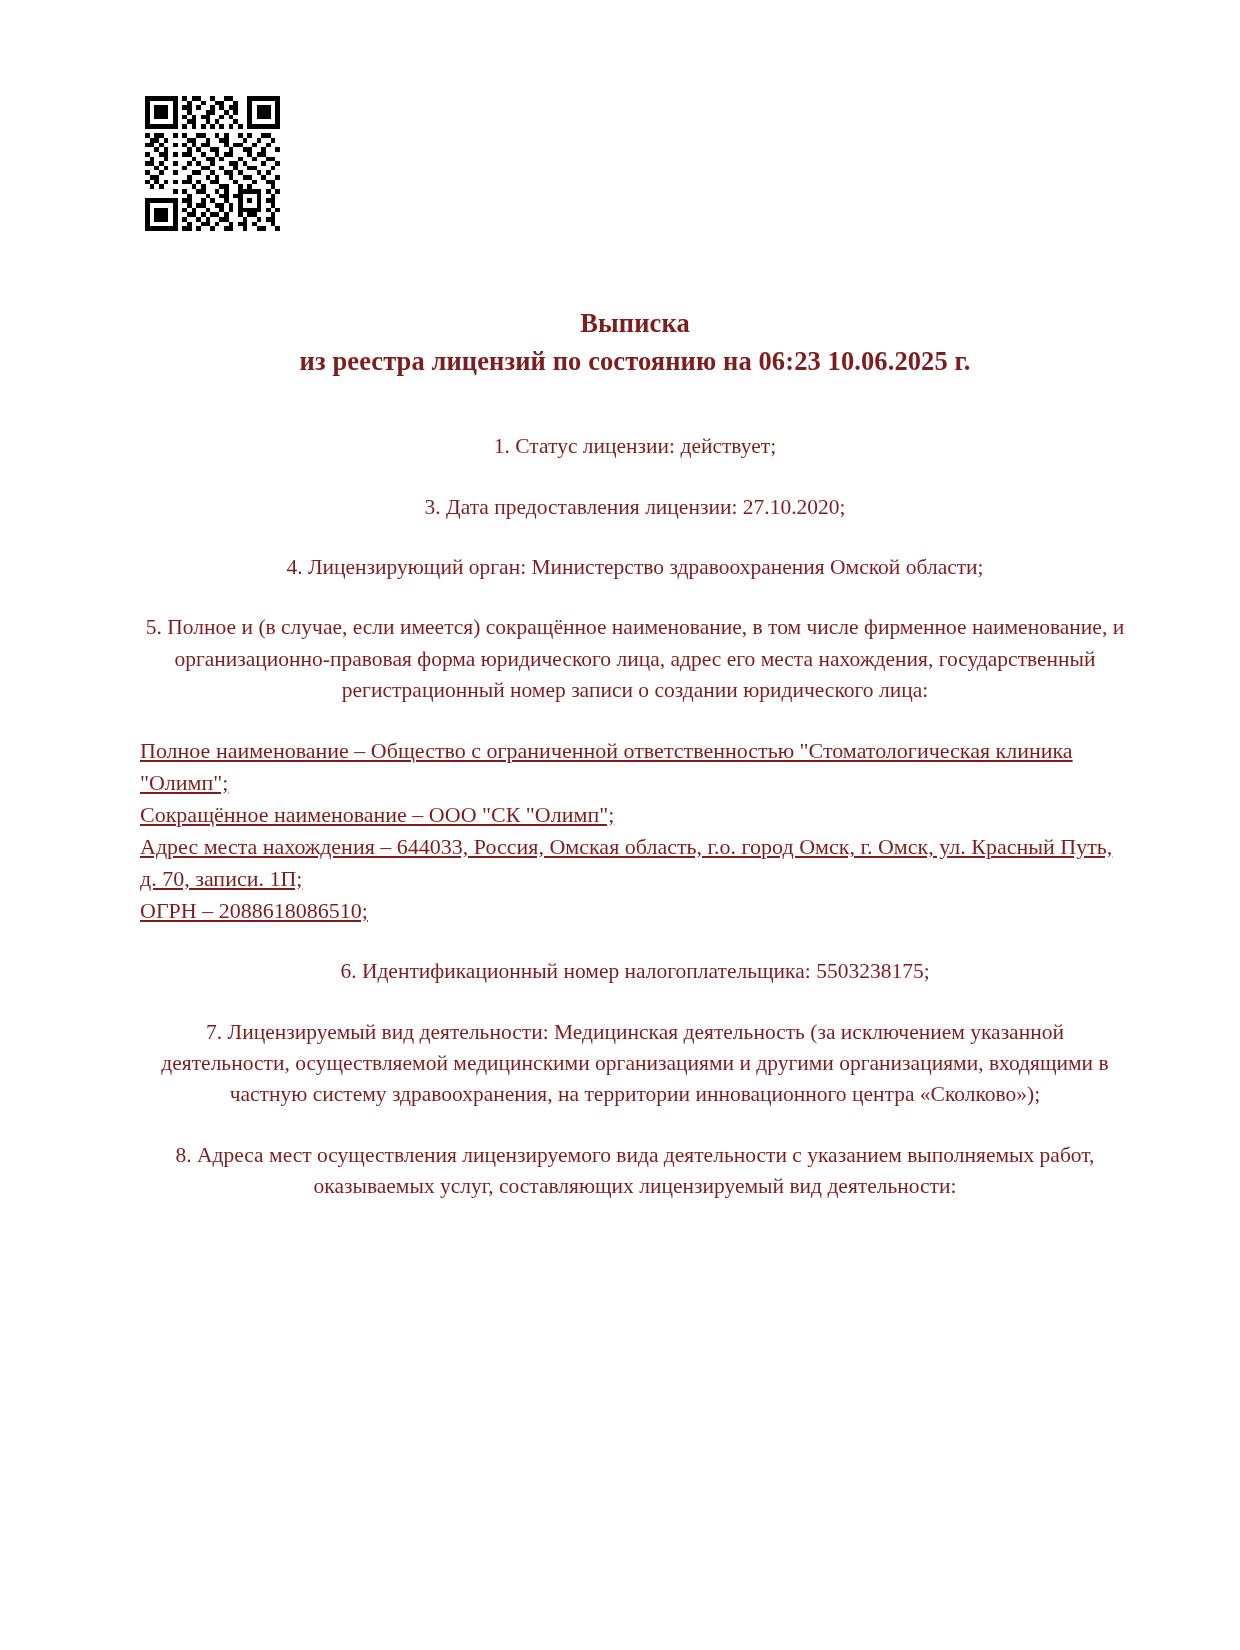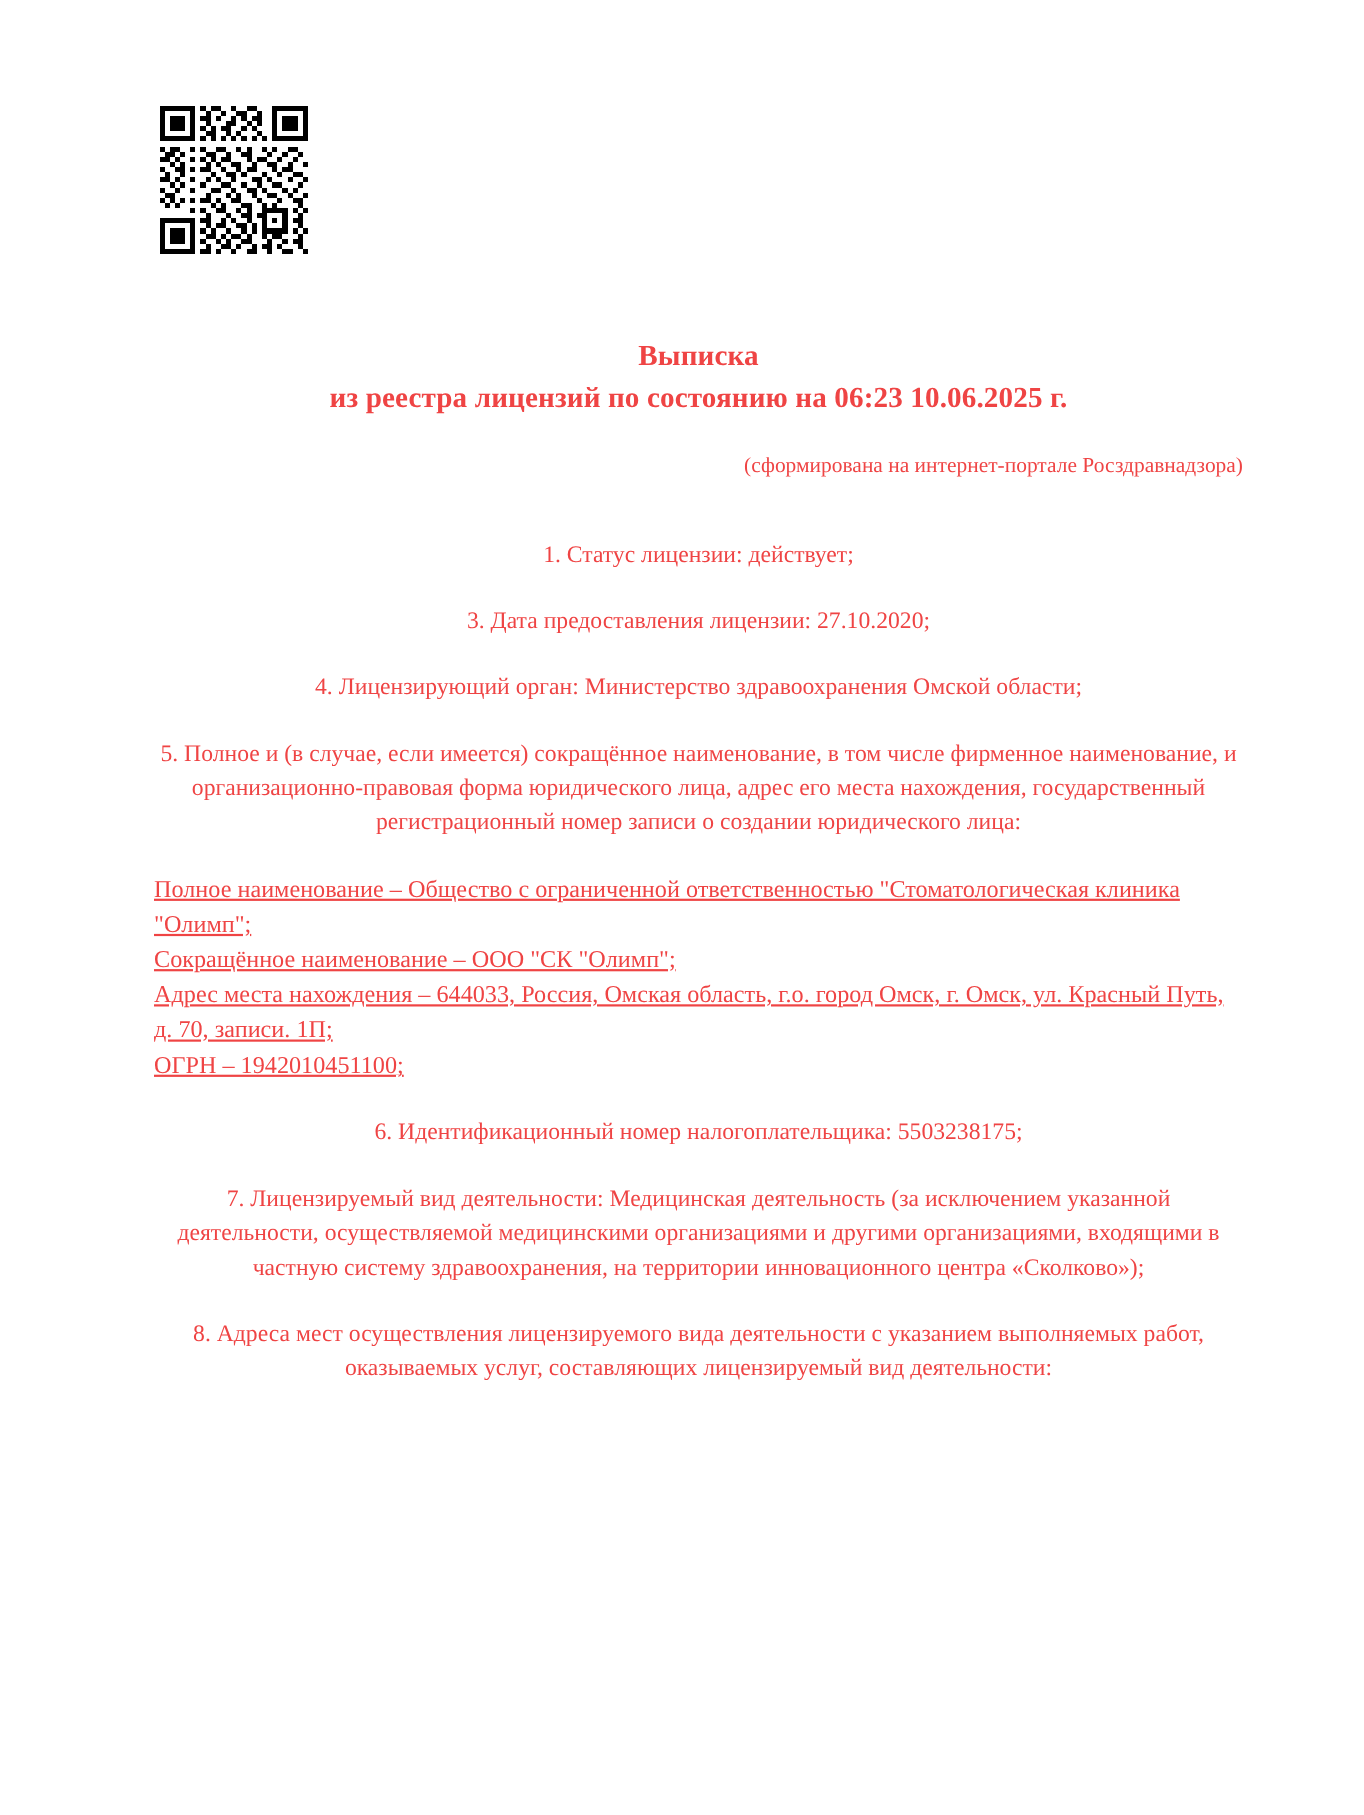--- a/index.html
+++ b/index.html
@@ -6,21 +6,21 @@
     margin: 0;
     padding: 0;
     background: #ffffff;
   }
   .page {
     position: relative;
     width: 1240px;
     height: 1650px;
     background: #ffffff;
     font-family: "Liberation Serif", serif;
-    color: #ef4444;
+    color: #7f1d1d;
     box-sizing: border-box;
   }
   .qr-wrap {
     position: absolute;
     left: 145px;
     top: 96px;
     width: 135px;
     height: 135px;
   }
   .qr-wrap svg {
@@ -303,32 +303,31 @@
     </svg>
   </div>
 
   <div class="content">
 
     <div class="doc-title">
       <div>Выписка</div>
       <div>из реестра лицензий по состоянию на 06:23 10.06.2025 г.</div>
     </div>
 
-    <div class="doc-subtitle">(сформирована на интернет-портале Росздравнадзора)</div>
 
     <p class="clause first">1. Статус лицензии: действует;</p>
     <p class="clause">3. Дата предоставления лицензии: 27.10.2020;</p>
     <p class="clause">4. Лицензирующий орган: Министерство здравоохранения Омской области;</p>
     <p class="clause">5. Полное и (в случае, если имеется) сокращённое наименование, в том числе фирменное наименование, и организационно-правовая форма юридического лица, адрес его места нахождения, государственный регистрационный номер записи о создании юридического лица:</p>
 
     <div class="org-block">
       <span class="org-line">Полное наименование – Общество с ограниченной ответственностью "Стоматологическая клиника "Олимп";</span>
       <span class="org-line">Сокращённое наименование – ООО "СК "Олимп";</span>
       <span class="org-line">Адрес места нахождения – 644033, Россия, Омская область, г.о. город Омск, г. Омск, ул. Красный Путь, д. 70, записи. 1П;</span>
-      <span class="org-line">ОГРН – 1942010451100;</span>
+      <span class="org-line">ОГРН – 2088618086510;</span>
     </div>
 
     <p class="clause">6. Идентификационный номер налогоплательщика: 5503238175;</p>
     <p class="clause">7. Лицензируемый вид деятельности: Медицинская деятельность (за исключением указанной деятельности, осуществляемой медицинскими организациями и другими организациями, входящими в частную систему здравоохранения, на территории инновационного центра «Сколково»);</p>
     <p class="clause">8. Адреса мест осуществления лицензируемого вида деятельности с указанием выполняемых работ, оказываемых услуг, составляющих лицензируемый вид деятельности:</p>
 
   </div>
 </div>
 
 </body></html>

